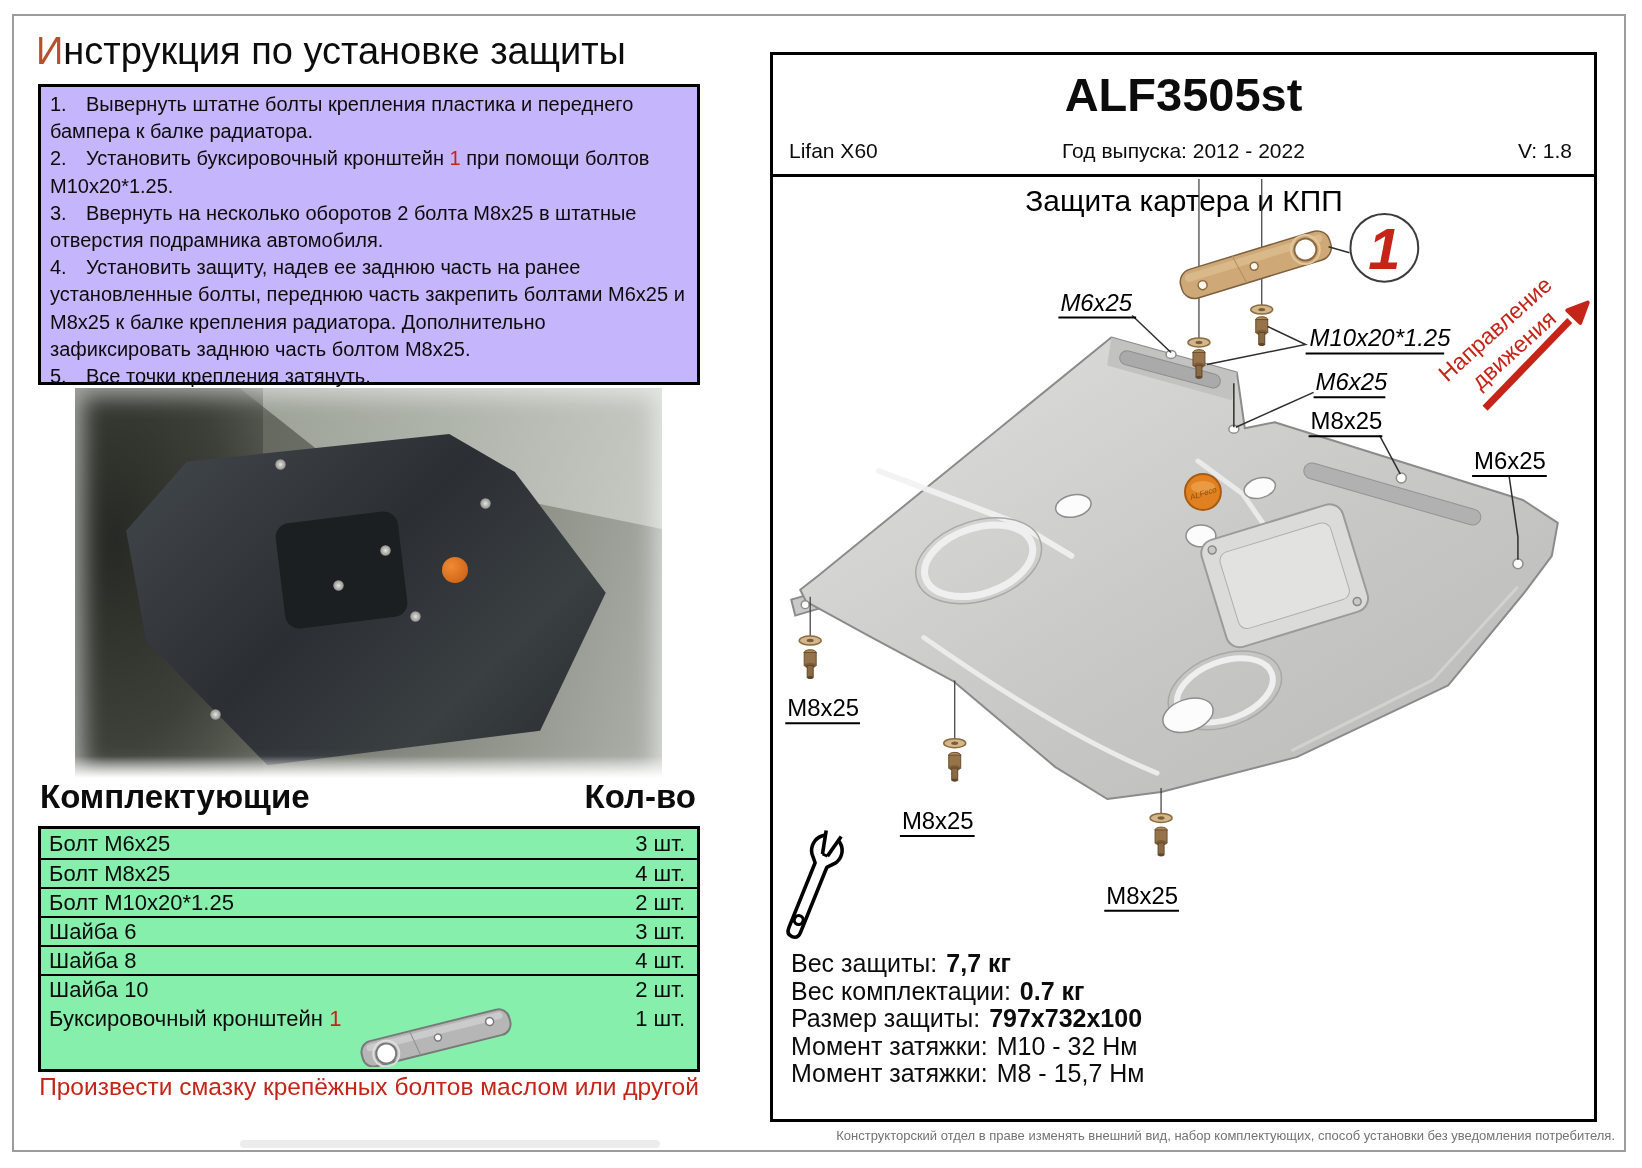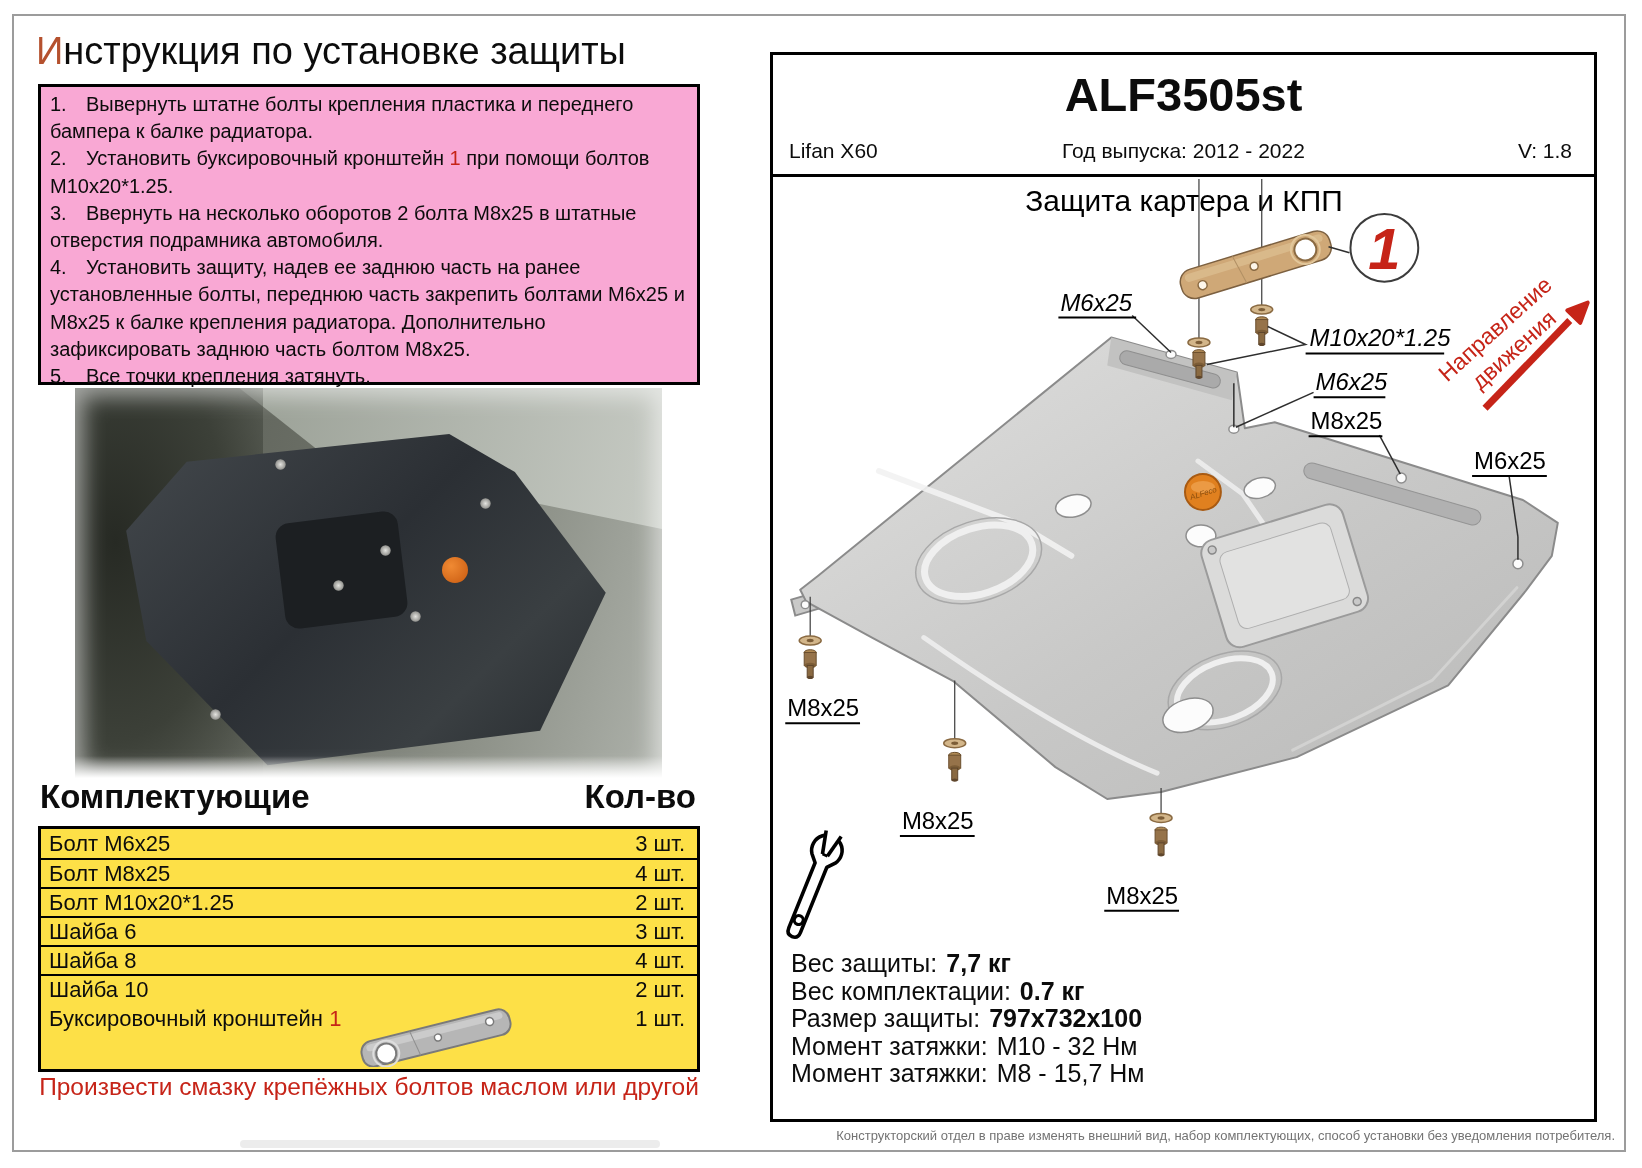--- a/index.html
+++ b/index.html
@@ -6,38 +6,38 @@
     --red:#c62418; --accent:#b5512e; --tan:#cfa877; --plate:#cccccc; --orange:#e0801f;
   }
   *{box-sizing:border-box;}
   html,body{margin:0;padding:0;background:#fff;}
   body{width:1642px;height:1168px;position:relative;font-family:"Liberation Sans",sans-serif;color:#0c0c0c;overflow:hidden;}
   .page-border{position:absolute;left:12px;top:14px;width:1614px;height:1138px;border:2px solid #9c9c9c;}
 
   
   .main-title{position:absolute;left:36px;top:30px;font-size:38px;white-space:nowrap;}
   .main-title .accent{color:var(--accent);}
-  .steps-box{position:absolute;left:38px;top:84px;width:662px;height:301px;border:3px solid #000;padding:4px 9px 0 9px;font-size:20px;line-height:27.2px;background:#f9a8d4;}
+  .steps-box{position:absolute;left:38px;top:84px;width:662px;height:301px;border:3px solid #000;padding:4px 9px 0 9px;font-size:20px;line-height:27.2px;background:#c4b5fd;}
   .step{margin:0;}
   .snum{display:inline-block;min-width:20px;margin-right:16px;}
   .red{color:var(--red);}
 
   .photo{position:absolute;left:75px;top:388px;width:587px;height:392px;background:linear-gradient(105deg,#565a52,#6b6f66 40%,#8e9289 72%,#aeb2ab);overflow:hidden;}
   .ph{position:absolute;}
   .ph-top{top:0;left:28%;right:0;height:36%;background:linear-gradient(100deg,#9aa096,#c6cac3);clip-path:polygon(0 0,100% 0,100% 100%,22% 52%);}
   .ph-darkleft{left:-4%;top:-4%;width:36%;height:108%;background:radial-gradient(ellipse at 30% 40%,#272a24 0%,#3c4038 55%,rgba(60,64,56,0) 100%);}
   .ph-plate{left:7%;top:10%;width:86%;height:88%;background:linear-gradient(135deg,#454a4e 0%,#2b2f34 45%,#3a3f42 72%,#24282c 100%);clip-path:polygon(14% 10%,66% 2%,79% 13%,97% 48%,84% 88%,30% 98%,6% 62%,2% 30%);}
   .ph-hatch{left:35%;top:33%;width:21%;height:27%;background:#1c1f22;border-radius:14px;transform:rotate(-7deg);}
   .ph-plug{left:62.5%;top:43%;width:26px;height:26px;border-radius:50%;background:radial-gradient(circle at 35% 35%,#f08a33,#c85a10);}
   .ph-glint{width:11px;height:11px;border-radius:50%;background:radial-gradient(circle,#e4e4e0 0%,#9a9a96 60%,rgba(0,0,0,0) 75%);}
   .ph-fade{left:-2px;right:-2px;bottom:-2px;height:26px;background:linear-gradient(rgba(255,255,255,0),#fff 85%);}
   .ph-vig{inset:0;box-shadow:inset 0 0 22px 8px rgba(255,255,255,.55);}
 
   .parts-head{position:absolute;left:40px;top:778px;width:656px;display:flex;justify-content:space-between;font-size:33px;font-weight:bold;}
-  .parts-table{position:absolute;left:38px;top:826px;width:662px;border:3px solid #000;background:#fde047;}
+  .parts-table{position:absolute;left:38px;top:826px;width:662px;border:3px solid #000;background:#86efac;}
   .prow{display:flex;justify-content:space-between;align-items:center;height:29px;padding:0 12px 0 8px;font-size:22px;}
   .prow + .prow{border-top:2.5px solid #000;}
   .bracket-row{height:66px;position:relative;align-items:flex-start;padding-top:3px;}
   .mini-bracket{position:absolute;left:290px;top:4px;}
 
   .warning{position:absolute;left:38px;top:1072px;width:662px;text-align:center;font-size:24.5px;line-height:29px;color:var(--red);}
   .smudge{position:absolute;left:240px;top:1140px;width:420px;height:8px;background:#ececec;border-radius:4px;}
 
   
   .panel{position:absolute;left:770px;top:52px;width:827px;height:1070px;border:3px solid #000;background:#fff;}

